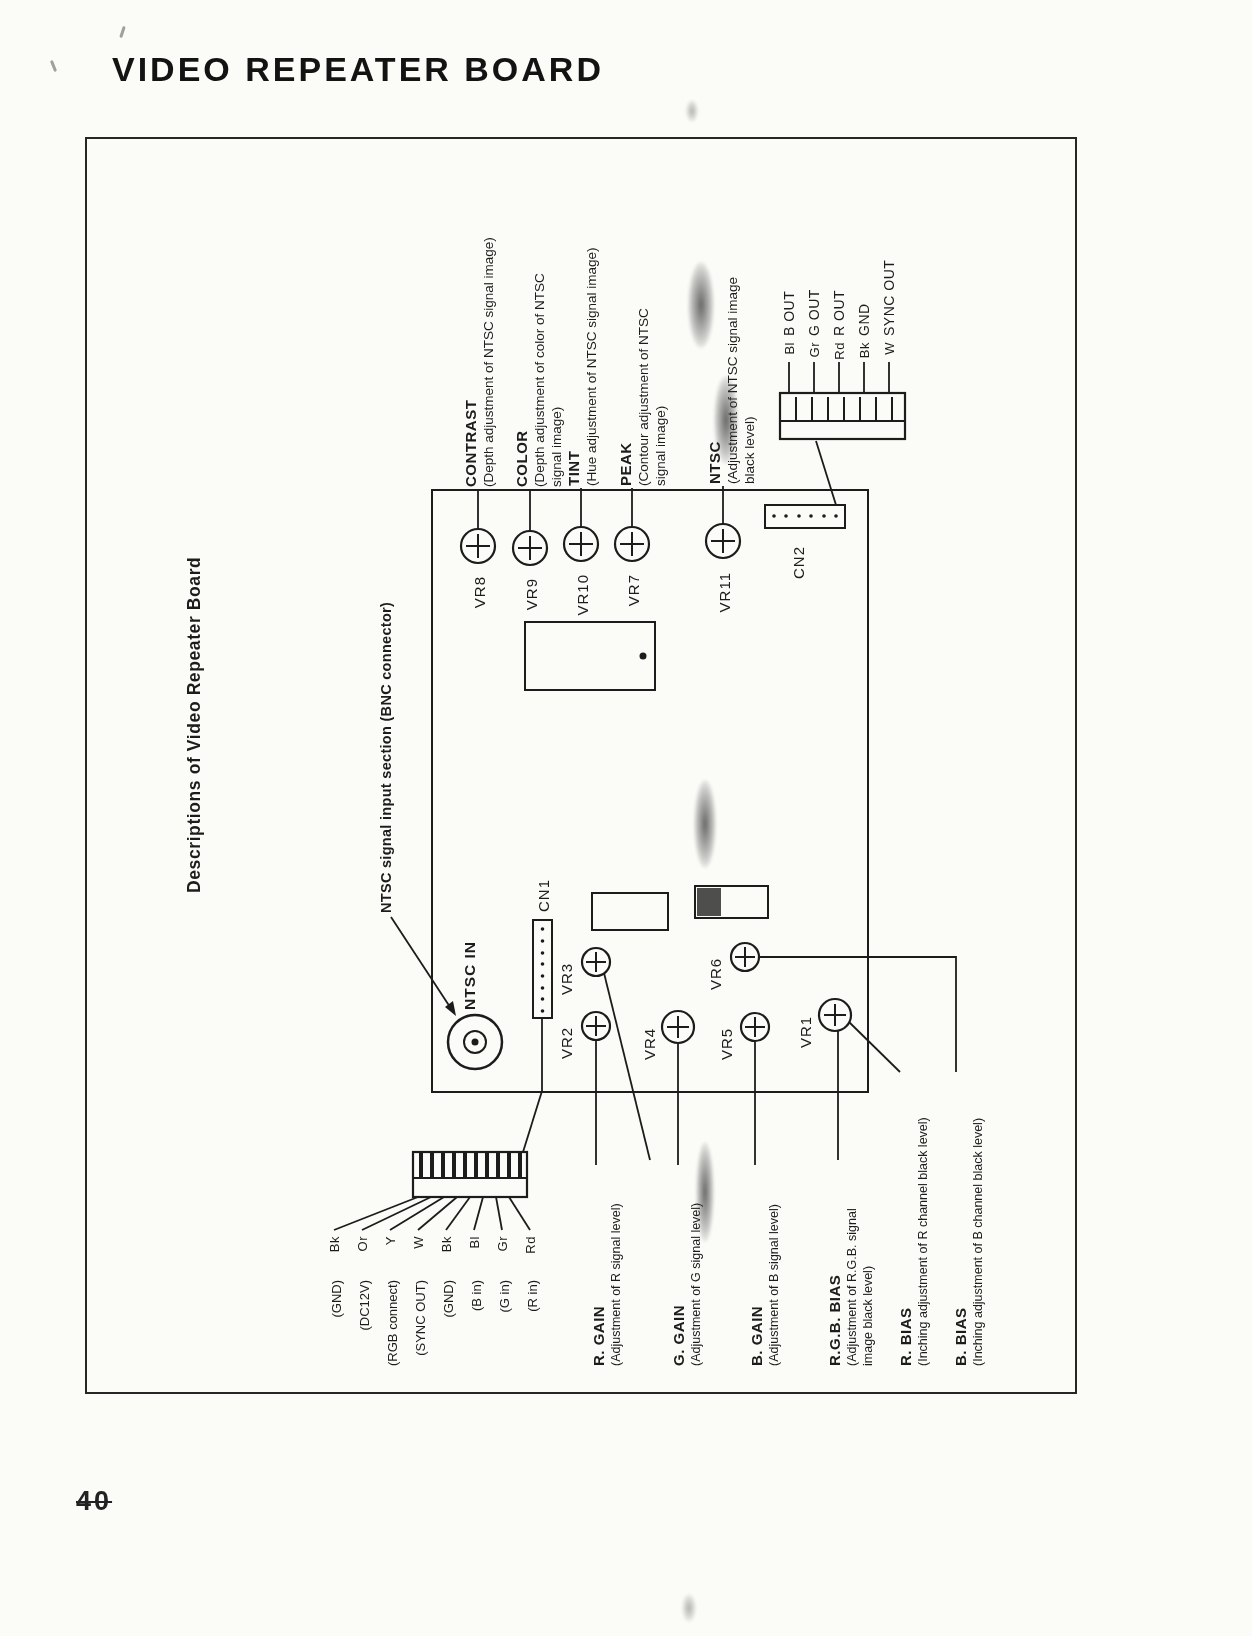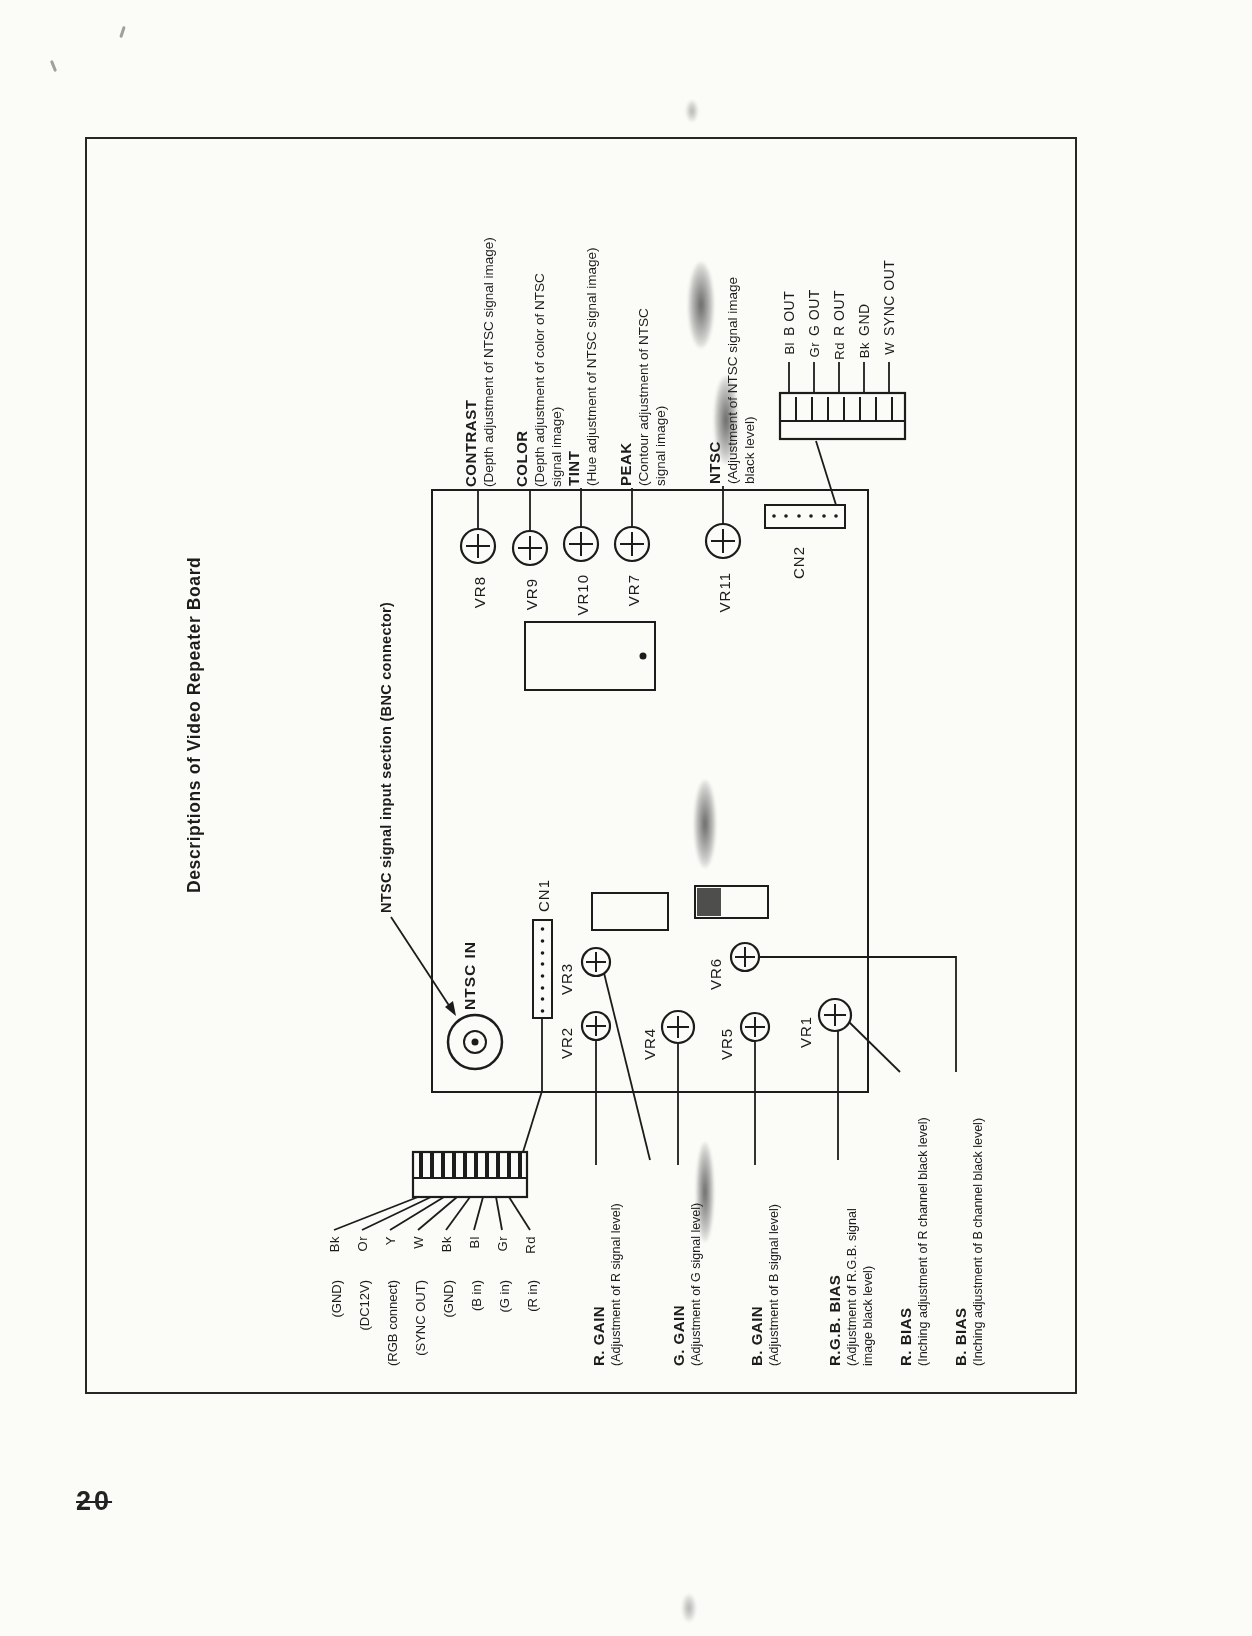--- a/index.html
+++ b/index.html
@@ -32,20 +32,21 @@
           background:radial-gradient(ellipse at 50% 50%, rgba(35,35,35,.85) 0%,
                      rgba(70,70,70,.35) 55%, rgba(120,120,120,0) 78%);}
   .smudge.light{opacity:.4;}
   .mark{position:absolute;background:#555;opacity:.55;border-radius:2px;}
 </style>
 </head>
 <body>
 
 <div class="page">
 
+  <div class="title">VIDEO REPEATER BOARD</div>
   <div class="outer-box"></div>
 
   <svg class="lineart" width="1252" height="1636" viewBox="0 0 1252 1636">
     <g stroke="#1c1c1c" fill="none" stroke-width="2">
       <rect x="432" y="490" width="436" height="602"></rect>
 
       <g stroke-width="1.8">
         <line x1="478" y1="529" x2="478" y2="490"></line>
         <line x1="530" y1="531" x2="530" y2="490"></line>
         <line x1="581" y1="527" x2="581" y2="488"></line>
@@ -310,21 +311,21 @@
 
   <div class="vtext-t pin-sig" style="left:329px;top:1280px">(GND)</div>
   <div class="vtext-t pin-sig" style="left:357px;top:1280px">(DC12V)</div>
   <div class="vtext-t pin-sig" style="left:385px;top:1280px">(RGB connect)</div>
   <div class="vtext-t pin-sig" style="left:413px;top:1280px">(SYNC OUT)</div>
   <div class="vtext-t pin-sig" style="left:441px;top:1280px">(GND)</div>
   <div class="vtext-t pin-sig" style="left:469px;top:1280px">(B in)</div>
   <div class="vtext-t pin-sig" style="left:497px;top:1280px">(G in)</div>
   <div class="vtext-t pin-sig" style="left:525px;top:1280px">(R in)</div>
 
-  <div class="pagenum">20</div>
+  <div class="pagenum">40</div>
 
   <div class="smudge" style="left:688px;top:262px;width:26px;height:86px"></div>
   <div class="smudge" style="left:714px;top:376px;width:24px;height:88px"></div>
   <div class="smudge" style="left:694px;top:780px;width:22px;height:88px"></div>
   <div class="smudge" style="left:696px;top:1142px;width:18px;height:100px"></div>
   <div class="smudge light" style="left:686px;top:100px;width:12px;height:22px"></div>
   <div class="smudge light" style="left:682px;top:1594px;width:14px;height:28px"></div>
   <div class="mark" style="left:121px;top:26px;width:3px;height:12px;transform:rotate(18deg)"></div>
   <div class="mark" style="left:52px;top:60px;width:3px;height:12px;transform:rotate(-22deg)"></div>
 

